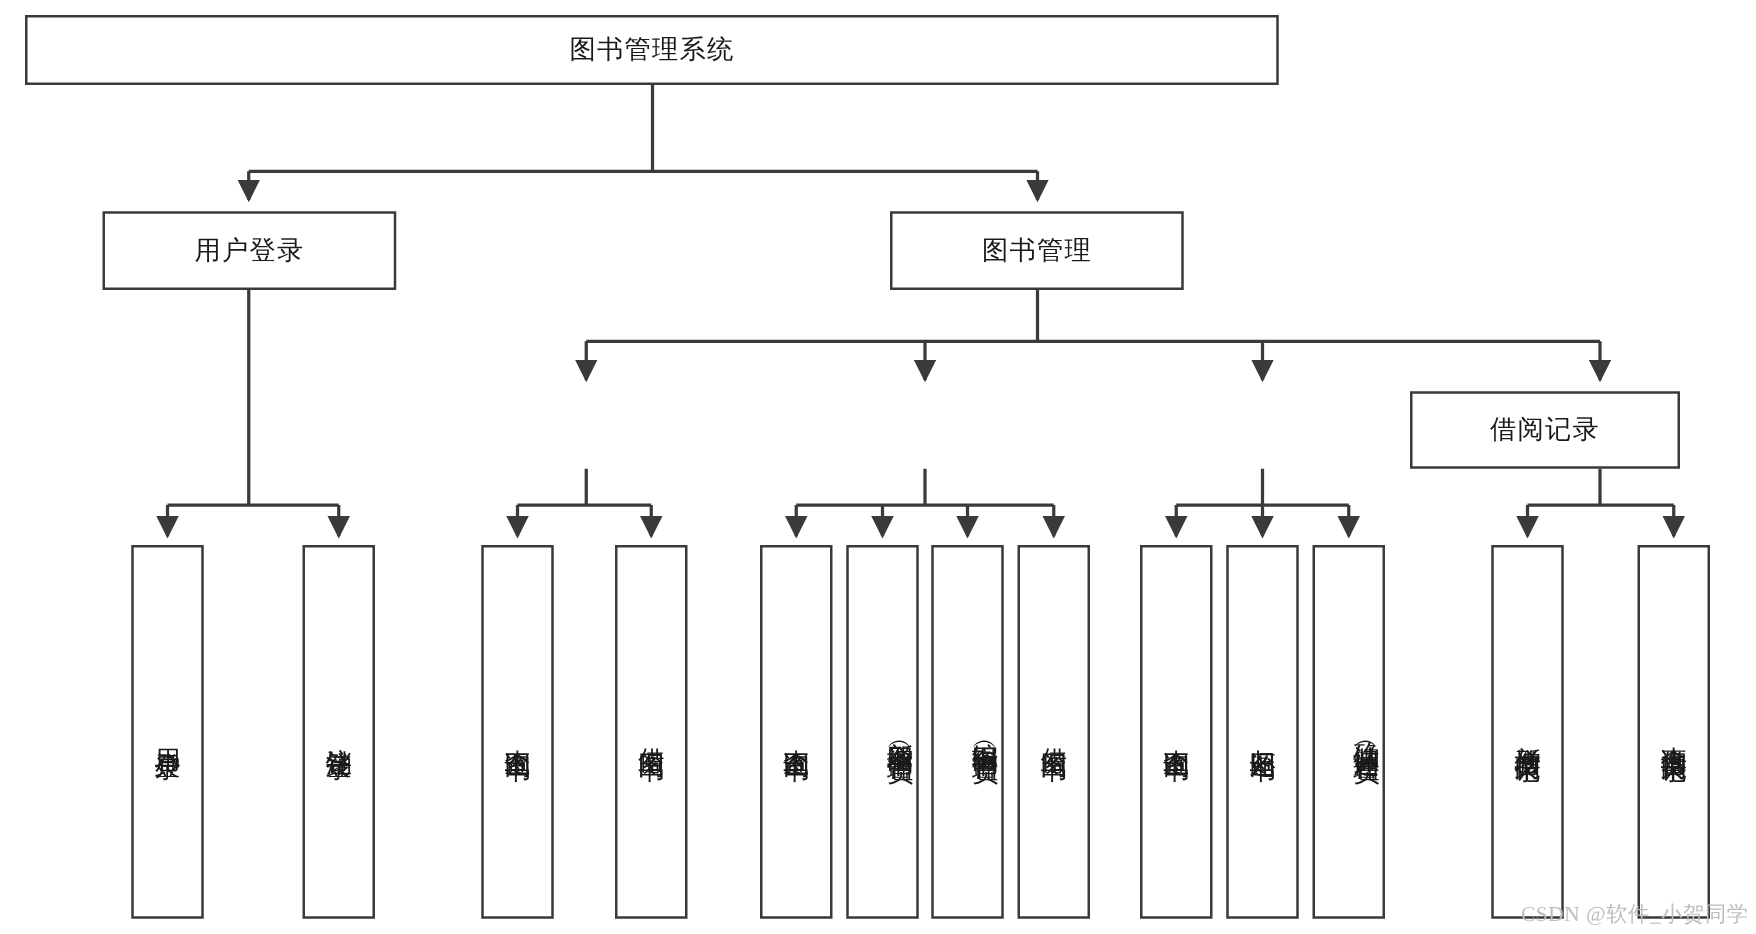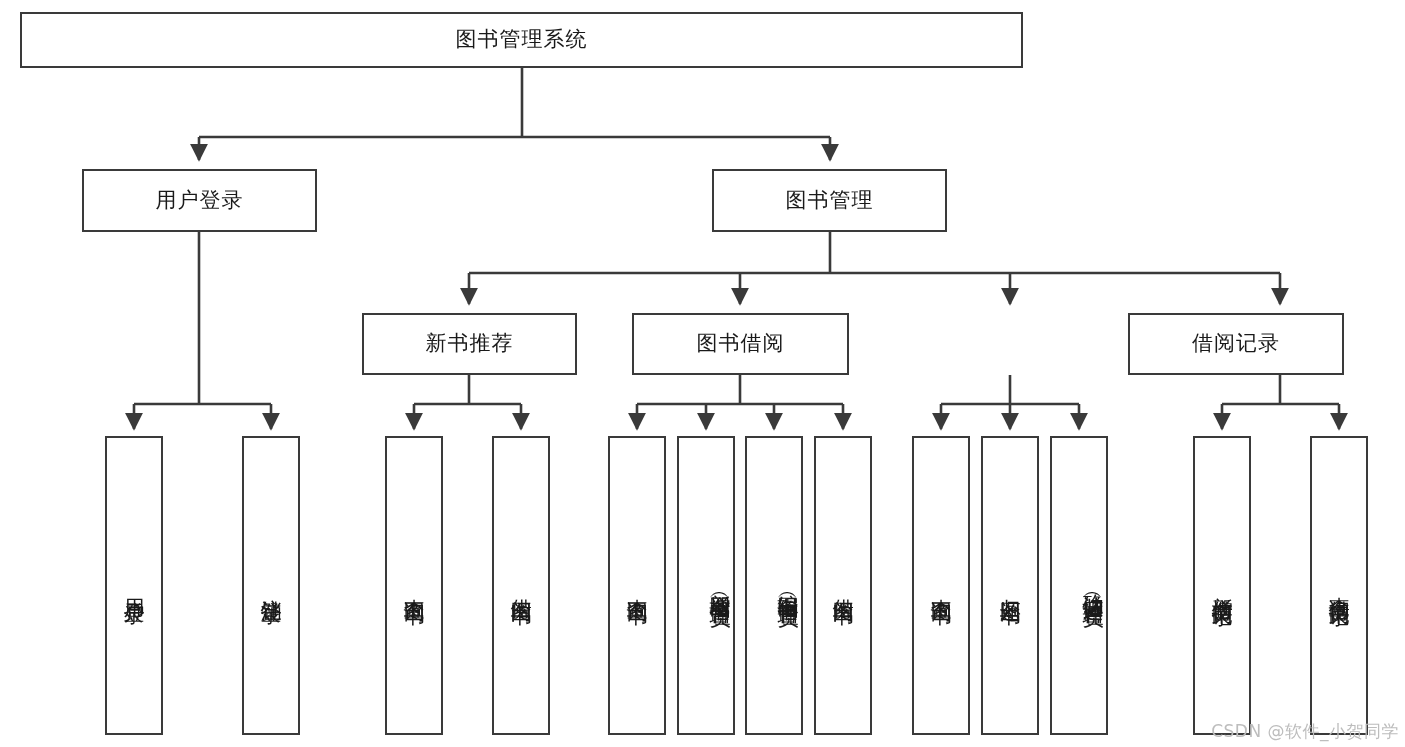--- a/index.html
+++ b/index.html
@@ -10,20 +10,21 @@
   }
   body {
     font-family: "DejaVu Sans", "Liberation Sans", sans-serif;
   }
   #canvas {
     position: relative;
     width: 1405px;
     height: 747px;
     background: #ffffff;
     overflow: hidden;
+    font-family: Liberation Serif, serif;
   }
   #diagram-svg {
     position: absolute;
     left: 0;
     top: 0;
     width: 1405px;
     height: 747px;
   }
   .node {
     position: absolute;
@@ -121,22 +122,20 @@
       <path d="M 1222 404 L 1222 429" marker-end="url(#arrow)"></path>
       <path d="M 1339 404 L 1339 429" marker-end="url(#arrow)"></path>
     </g>
   </svg>
 
   <div class="node horiz node-title" style="left:20px; top:12px; width:1003px; height:56px;">图书管理系统</div>
 
   <div class="node horiz" style="left:82px; top:169px; width:235px; height:63px;">用户登录</div>
   <div class="node horiz" style="left:712px; top:169px; width:235px; height:63px;">图书管理</div>
 
-  <div class="node horiz" style="left:362px; top:313px; width:215px; height:62px;">新书推荐</div>
-  <div class="node horiz" style="left:632px; top:313px; width:217px; height:62px;">图书借阅</div>
   <div class="node horiz" style="left:1128px; top:313px; width:216px; height:62px;">借阅记录</div>
 
   <div class="node vert" style="left:105px; top:436px; width:58px; height:299px;">用户登录</div>
   <div class="node vert" style="left:242px; top:436px; width:58px; height:299px;">注销登录</div>
 
   <div class="node vert" style="left:385px; top:436px; width:58px; height:299px;">查询图书</div>
   <div class="node vert" style="left:492px; top:436px; width:58px; height:299px;">借阅图书</div>
 
   <div class="node vert" style="left:608px; top:436px; width:58px; height:299px;">查询图书</div>
   <div class="node vert toptext" style="left:677px; top:436px; width:58px; height:299px;">新增图书（管理员）</div>

